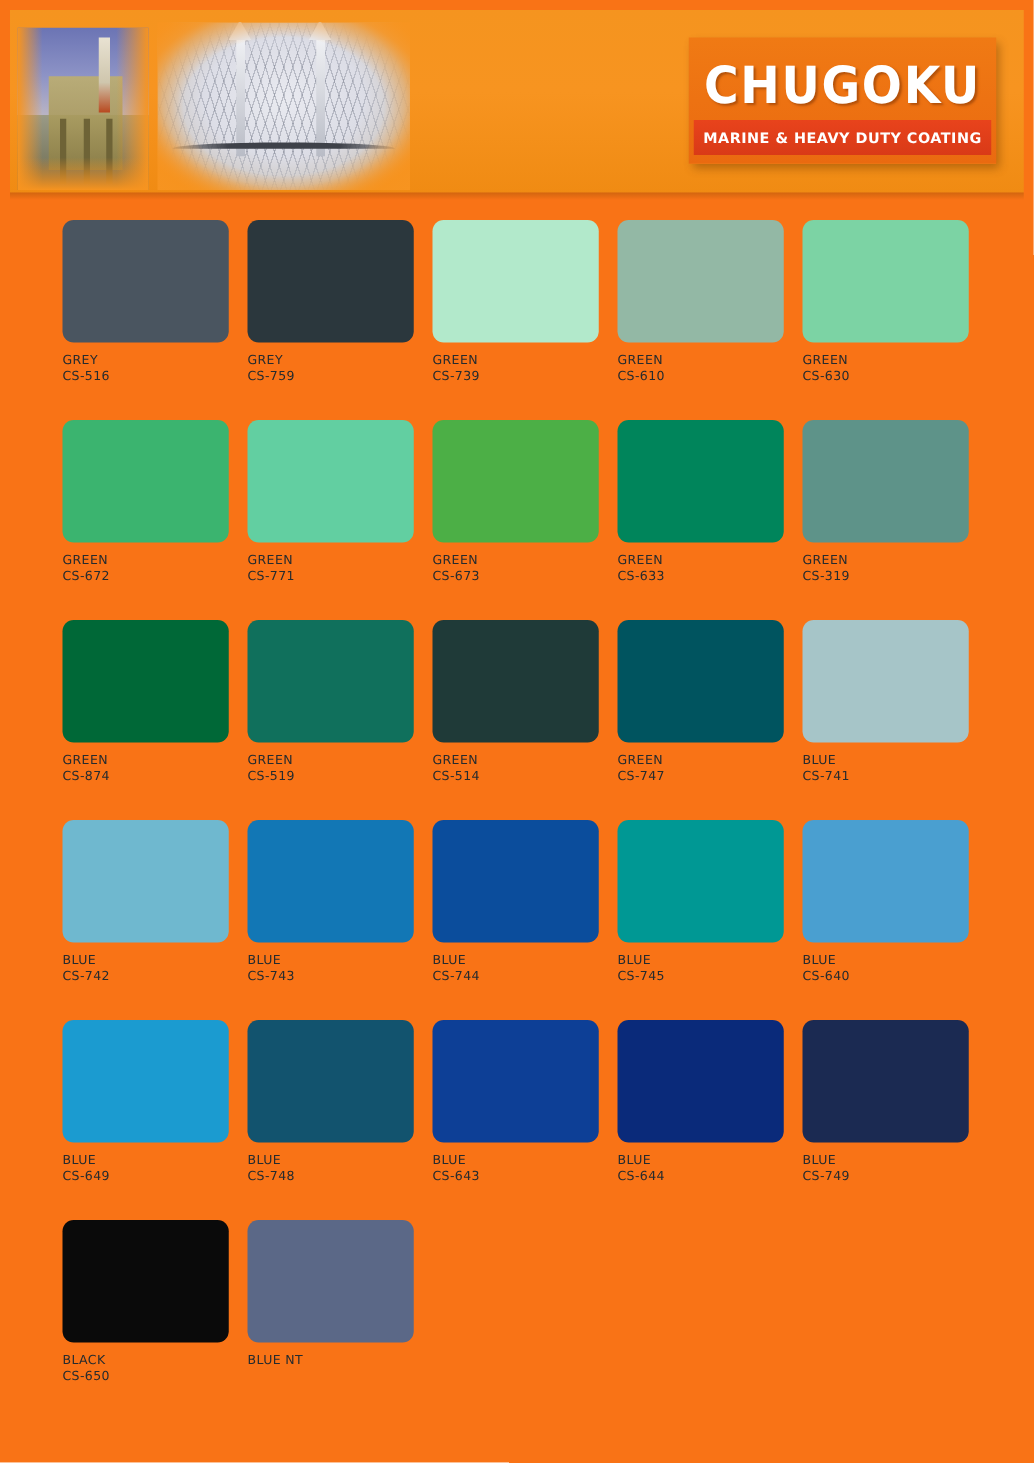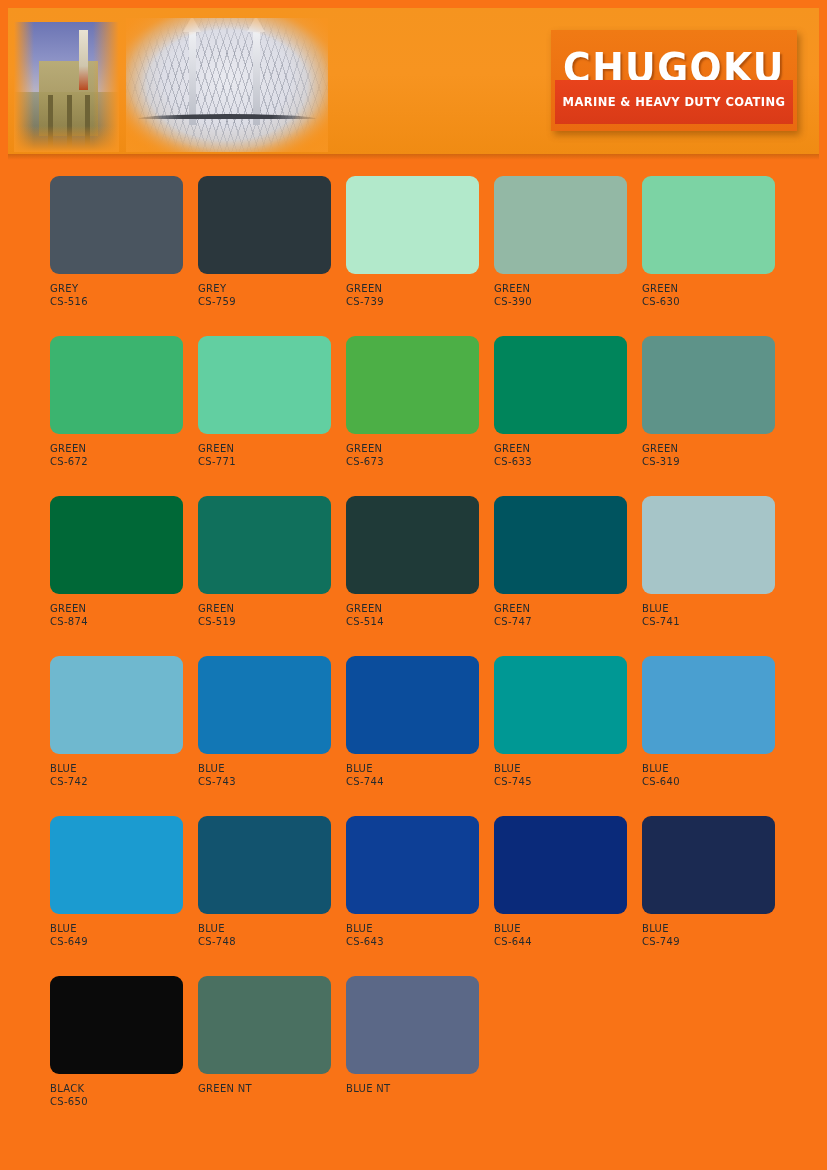--- a/index.html
+++ b/index.html
@@ -139,21 +139,21 @@
     display:flex; align-items:center; justify-content:center;
     color:#ffffff;
     font-family: "DejaVu Sans", sans-serif;
     font-weight:bold;
     font-size:41px;
     letter-spacing:1.5px;
     transform: scaleX(0.92);
     text-shadow: 2px 2px 2px rgba(120,45,0,.5);
   }
   .logo-tag {
-    position:absolute; left:4px; right:4px; bottom:7px; height:44px;
+    position:absolute; left:4px; right:4px; bottom:7px; height:28px;
     background: linear-gradient(180deg,#e8431c 0%, #d93a17 100%);
     display:flex; align-items:center; justify-content:center;
     color:#ffffff;
     font-family: "DejaVu Sans", sans-serif;
     font-weight:bold;
     font-size:11.5px;
     letter-spacing:.4px;
   }
 
   
@@ -243,21 +243,21 @@
         <div class="cell">
           <div class="swatch" style="background: rgb(43, 55, 61);"></div>
           <div class="label"><span>GREY</span><span class="code">CS-759</span></div>
         </div>
         <div class="cell">
           <div class="swatch" style="background: rgb(178, 233, 203);"></div>
           <div class="label"><span>GREEN</span><span class="code">CS-739</span></div>
         </div>
         <div class="cell">
           <div class="swatch" style="background: rgb(147, 184, 165);"></div>
-          <div class="label"><span>GREEN</span><span class="code">CS-390</span></div>
+          <div class="label"><span>GREEN</span><span class="code">CS-610</span></div>
         </div>
         <div class="cell">
           <div class="swatch" style="background: rgb(124, 211, 164);"></div>
           <div class="label"><span>GREEN</span><span class="code">CS-630</span></div>
         </div>
       </div>
       <div class="row">
         <div class="cell">
           <div class="swatch" style="background: rgb(59, 180, 111);"></div>
           <div class="label"><span>GREEN</span><span class="code">CS-672</span></div>
@@ -344,24 +344,20 @@
           <div class="swatch" style="background: rgb(27, 42, 82);"></div>
           <div class="label"><span>BLUE</span><span class="code">CS-749</span></div>
         </div>
       </div>
       <div class="row">
         <div class="cell">
           <div class="swatch" style="background: rgb(10, 10, 10);"></div>
           <div class="label"><span>BLACK</span><span class="code">CS-650</span></div>
         </div>
         <div class="cell">
-          <div class="swatch" style="background: rgb(74, 112, 97);"></div>
-          <div class="label"><span>GREEN NT</span></div>
-        </div>
-        <div class="cell">
           <div class="swatch" style="background: rgb(91, 104, 135);"></div>
           <div class="label"><span>BLUE NT</span></div>
         </div>
       </div>
     </div>
 
 
 </div>
 
 </body></html>

